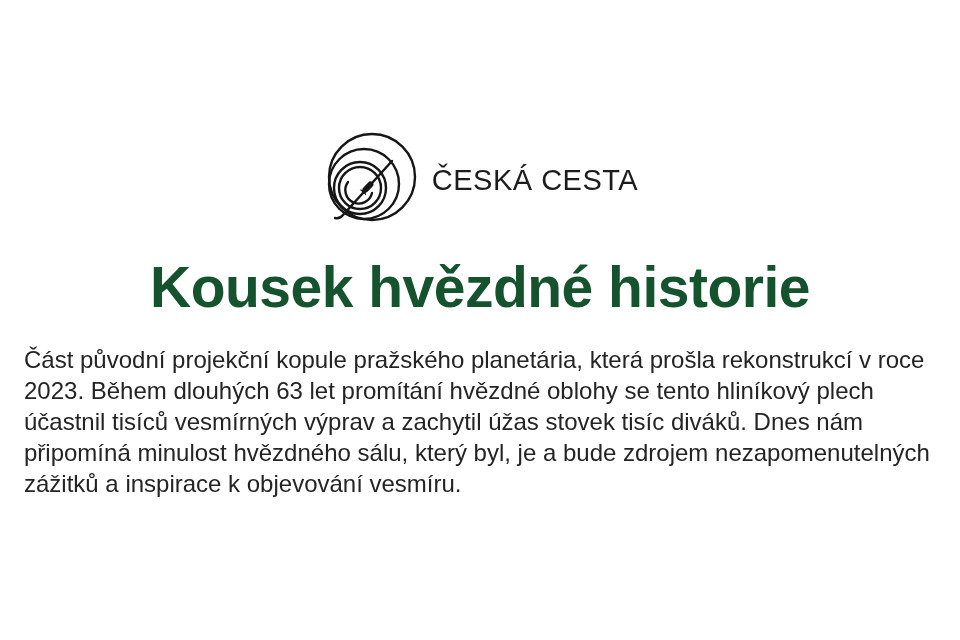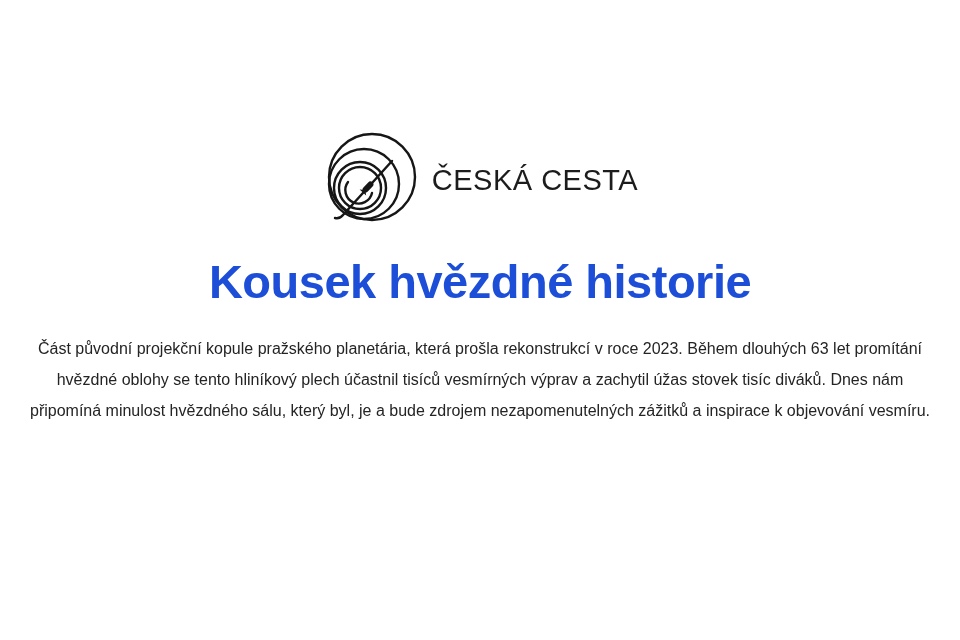--- a/index.html
+++ b/index.html
@@ -28,33 +28,33 @@
   }
   .logo-text {
     font-size: 29px;
     line-height: 40px;
     letter-spacing: 0.5px;
     color: #1c1c1c;
     font-weight: 400;
   }
   h1.title {
     margin-top: 26px;
-    font-size: 47px;
+    font-size: 57px;
     font-weight: 700;
     letter-spacing: -0.5px;
-    color: #1d4ed8;
+    color: #14532d;
     text-align: center;
   }
   p.body-text {
     margin-top: 24px;
     max-width: 912px;
-    font-size: 16px;
+    font-size: 24px;
     line-height: 31px;
     color: #242424;
-    text-align: center;
+    text-align: left;
   }
 </style>
 </head>
 <body>
 
 <div class="page">
 
   <header class="logo">
     <svg class="logo-icon" viewBox="0 0 96 96" fill="none" stroke="#161616" stroke-width="2.4" stroke-linecap="round">
 

